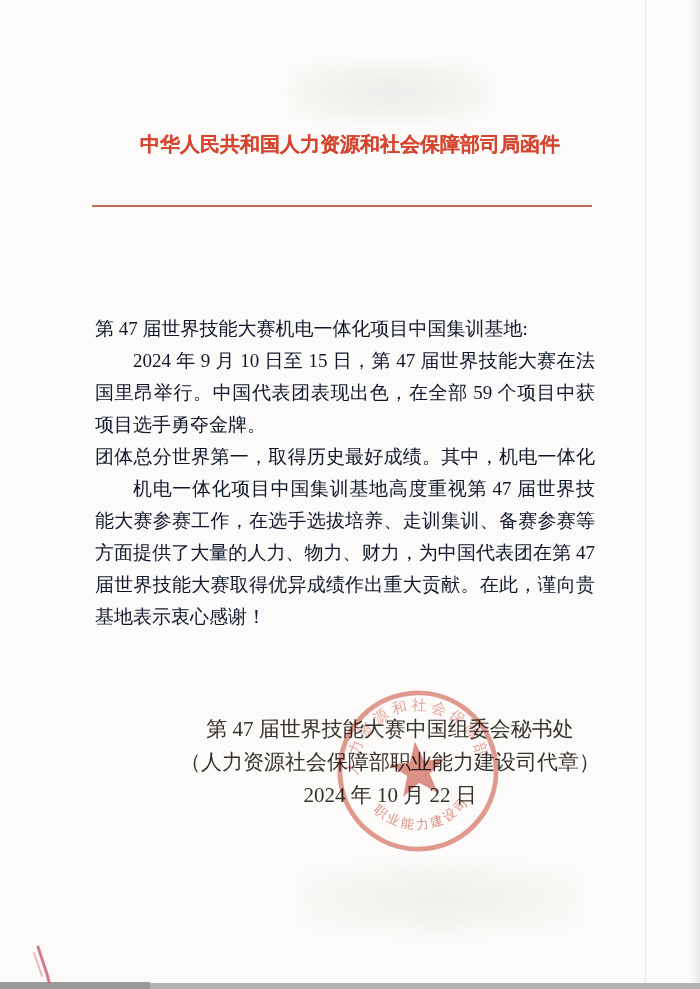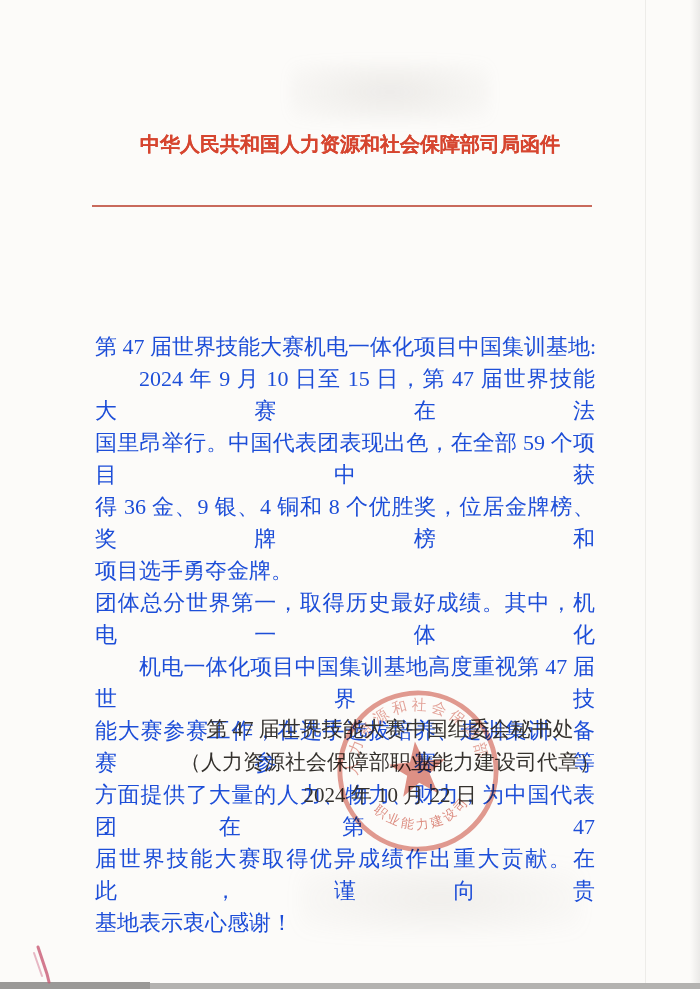--- a/index.html
+++ b/index.html
@@ -27,22 +27,22 @@
   
   .letterhead{position:absolute;left:0;top:131px;width:700px;text-align:center;
     font-size:20px;font-weight:700;color:#d6452f;letter-spacing:0px;
     text-shadow:0 0 0.4px #d6452f;}
   .letterhead-rule{position:absolute;left:92px;top:205px;width:500px;height:2px;
     background:#c96a5c;}
   
   .letter-title{position:absolute;left:0;top:246px;width:700px;text-align:center;
     font-size:27px;font-weight:700;color:#222019;letter-spacing:7px;}
   
-  .body-col{position:absolute;left:95px;top:331px;width:500px;
-    font-size:22px;line-height:32px;color:#1d4ed8;}
+  .body-col{position:absolute;left:95px;top:313px;width:500px;
+    font-size:19px;line-height:32px;color:#0f172a;}
   .ln{white-space:nowrap;}
   .just{white-space:normal;text-align:justify;text-align-last:justify;}
   .indent{text-indent:2em;}
   
   .sig-block{position:absolute;left:150px;top:713px;width:480px;text-align:center;
     font-size:21px;line-height:33px;color:#34312d;}
   
   .seal{position:absolute;left:333px;top:686px;width:170px;height:170px;
     transform:rotate(-6deg);mix-blend-mode:multiply;pointer-events:none;}
   
@@ -62,21 +62,20 @@
 
   <div class="letterhead">中华人民共和国人力资源和社会保障部司局函件</div>
   <div class="letterhead-rule"></div>
 
 
   <div class="body-col">
     <div class="ln">第 47 届世界技能大赛机电一体化项目中国集训基地:</div>
 
     <div class="ln just indent">2024 年 9 月 10 日至 15 日，第 47 届世界技能大赛在法</div>
     <div class="ln just">国里昂举行。中国代表团表现出色，在全部 59 个项目中获</div>
-    <div class="ln just">得 36 金、9 银、4 铜和 8 个优胜奖，位居金牌榜、奖牌榜和</div>
     <div class="ln">项目选手勇夺金牌。</div>
     <div class="ln just">团体总分世界第一，取得历史最好成绩。其中，机电一体化</div>
 
     <div class="ln just indent">机电一体化项目中国集训基地高度重视第 47 届世界技</div>
     <div class="ln just">能大赛参赛工作，在选手选拔培养、走训集训、备赛参赛等</div>
     <div class="ln just">方面提供了大量的人力、物力、财力，为中国代表团在第 47</div>
     <div class="ln just">届世界技能大赛取得优异成绩作出重大贡献。在此，谨向贵</div>
     <div class="ln">基地表示衷心感谢！</div>
   </div>
 

